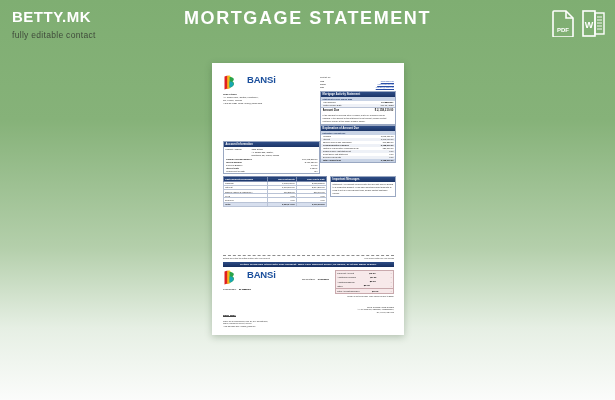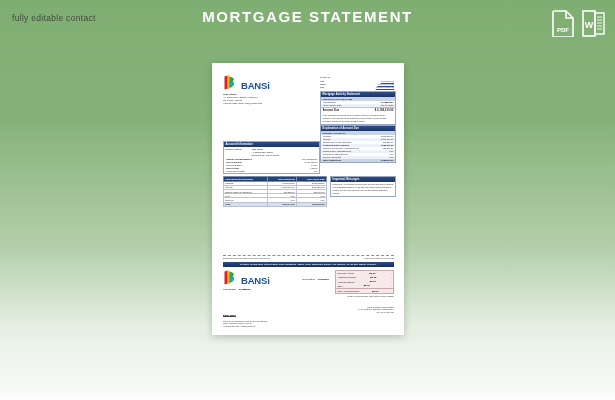--- a/index.html
+++ b/index.html
@@ -8,21 +8,21 @@
     font-family:"Liberation Sans", sans-serif;
     background:linear-gradient(180deg,#7fae72 0%,#86b279 30%,#b4cfab 62%,#e6efe4 82%,#fbfcfb 100%);
     position:relative;
   }
   
   .brand{position:absolute;left:12px;top:8px;}
   .brand-name{font-size:15px;font-weight:bold;color:#ffffff;letter-spacing:.5px;}
   .brand-sub{font-size:8.5px;color:#3f4a3a;margin-top:5px;letter-spacing:.3px;}
   .page-title{
     position:absolute;left:0;right:0;top:8px;text-align:center;
-    font-size:15px;font-weight:bold;color:#ffffff;letter-spacing:1.6px;
+    font-size:18px;font-weight:bold;color:#ffffff;letter-spacing:1.6px;
   }
   .filetypes{position:absolute;right:10px;top:10px;display:flex;gap:7px;}
   .ficon{width:23px;height:27px;position:relative;}
   
   .paper{
     position:absolute;left:212px;top:63px;width:192px;height:272px;
     background:#ffffff;box-shadow:0 2px 7px rgba(40,70,35,.28);
     overflow:hidden;
   }
   .doc{position:absolute;left:0;top:0;width:192px;height:272px;}
@@ -33,21 +33,21 @@
     color:#fff;font-size:2.6px;font-weight:bold;padding:1.1px 1.6px;letter-spacing:.1px;
   }
   .sub-h{background:#c9d4e6;color:#17305e;font-size:2.1px;padding:.7px 1.6px;font-weight:bold;}
   .bx{border:.4px solid #9aa8c2;}
   .row{display:flex;justify-content:space-between;padding:.5px 1.6px;font-size:2.2px;color:#1c1c1c;}
   .row.alt{background:#eef1f7;}
   .row b{font-weight:bold;}
   .lbl{white-space:nowrap;overflow:hidden;}
   .val{white-space:nowrap;text-align:right;}
   
-  .logo{display:flex;align-items:flex-end;gap:5px;}
+  .logo{display:flex;align-items:flex-start;gap:11px;}
   .logo-mark{width:13px;height:15px;position:relative;}
   .logo-txt{font-size:9.5px;font-weight:bold;color:#1b4f9c;letter-spacing:-.2px;line-height:1;}
   .logo-txt .i-dot{color:#1b4f9c;}
   .addr{font-size:2.3px;line-height:3.1px;color:#222;margin-top:3px;}
   .addr .nm{font-weight:bold;}
   .blue-link{color:#2a4fa8;text-decoration:underline;}
   
   .tear{border-top:.5px dashed #8d8d8d;position:relative;}
   .banner{
     background:linear-gradient(180deg,#2e4d86 0%,#162d5e 100%);
@@ -63,20 +63,21 @@
   .tbl td.n{text-align:right;}
   .tbl tr.tot td{background:#d7dfee;font-weight:bold;}
   .note{font-size:2.1px;line-height:2.9px;color:#222;padding:1.2px 1.6px;}
   .tiny{font-size:1.9px;line-height:2.6px;color:#333;}
   .rt{text-align:right;}
 </style>
 </head>
 <body>
 
 <div class="brand">
+  <div class="brand-name">BETTY.MK</div>
   <div class="brand-sub">fully editable contact</div>
 </div>
 
 <div class="page-title">MORTGAGE STATEMENT</div>
 
 <div class="filetypes">
   <div class="ficon">
     <svg viewBox="0 0 23 27" width="23" height="27">
       <path d="M2 1 h12 l7 7 v18 a1 1 0 0 1 -1 1 H2 a1 1 0 0 1 -1 -1 V2 a1 1 0 0 1 1 -1 z" fill="none" stroke="#ffffff" stroke-width="1.6"></path>
       <path d="M14 1 v7 h7" fill="none" stroke="#ffffff" stroke-width="1.6"></path>

